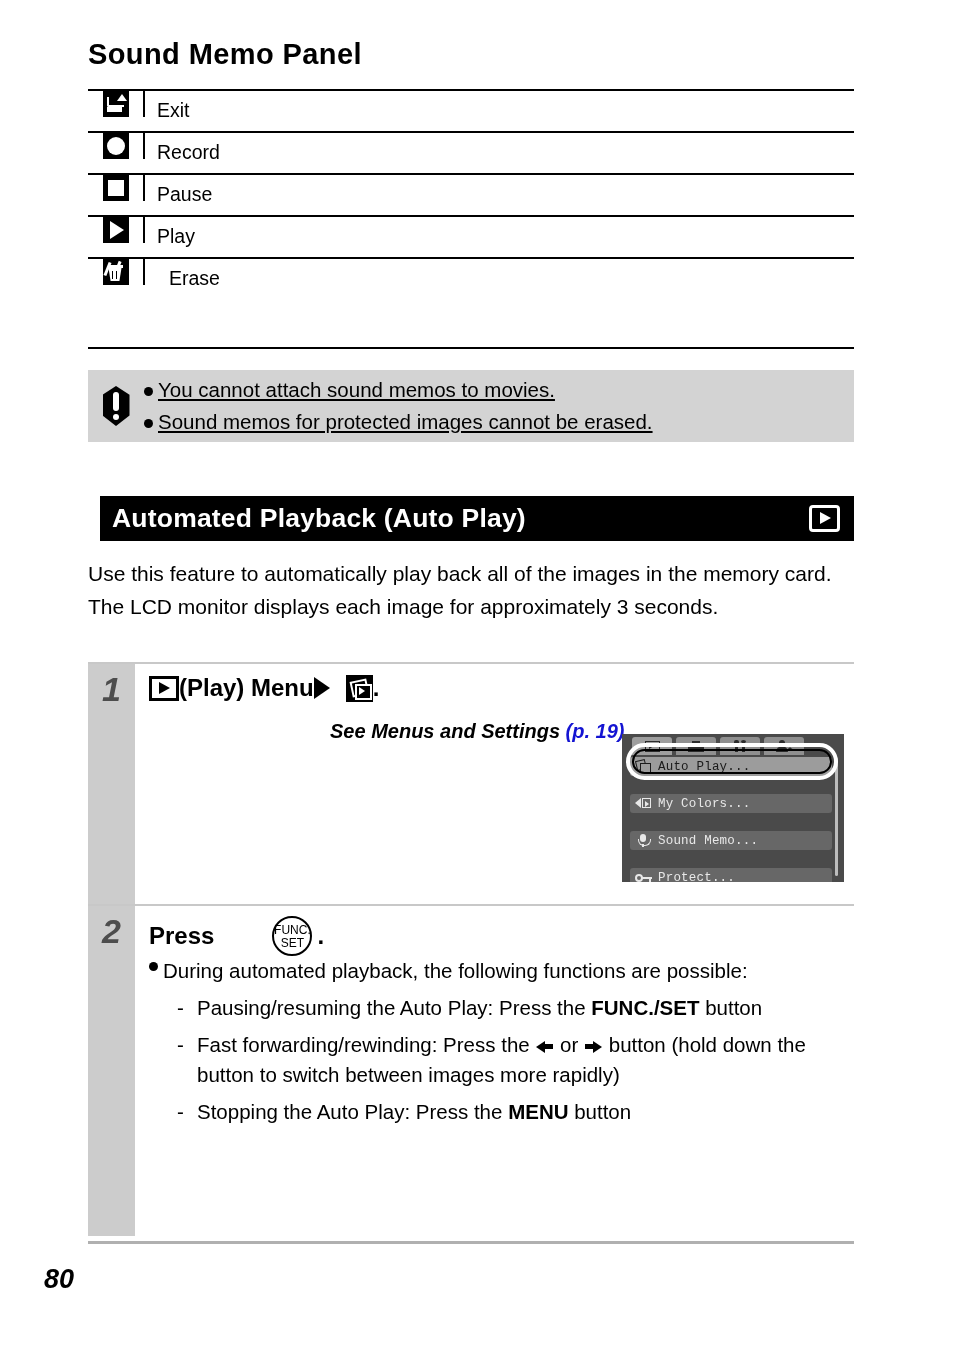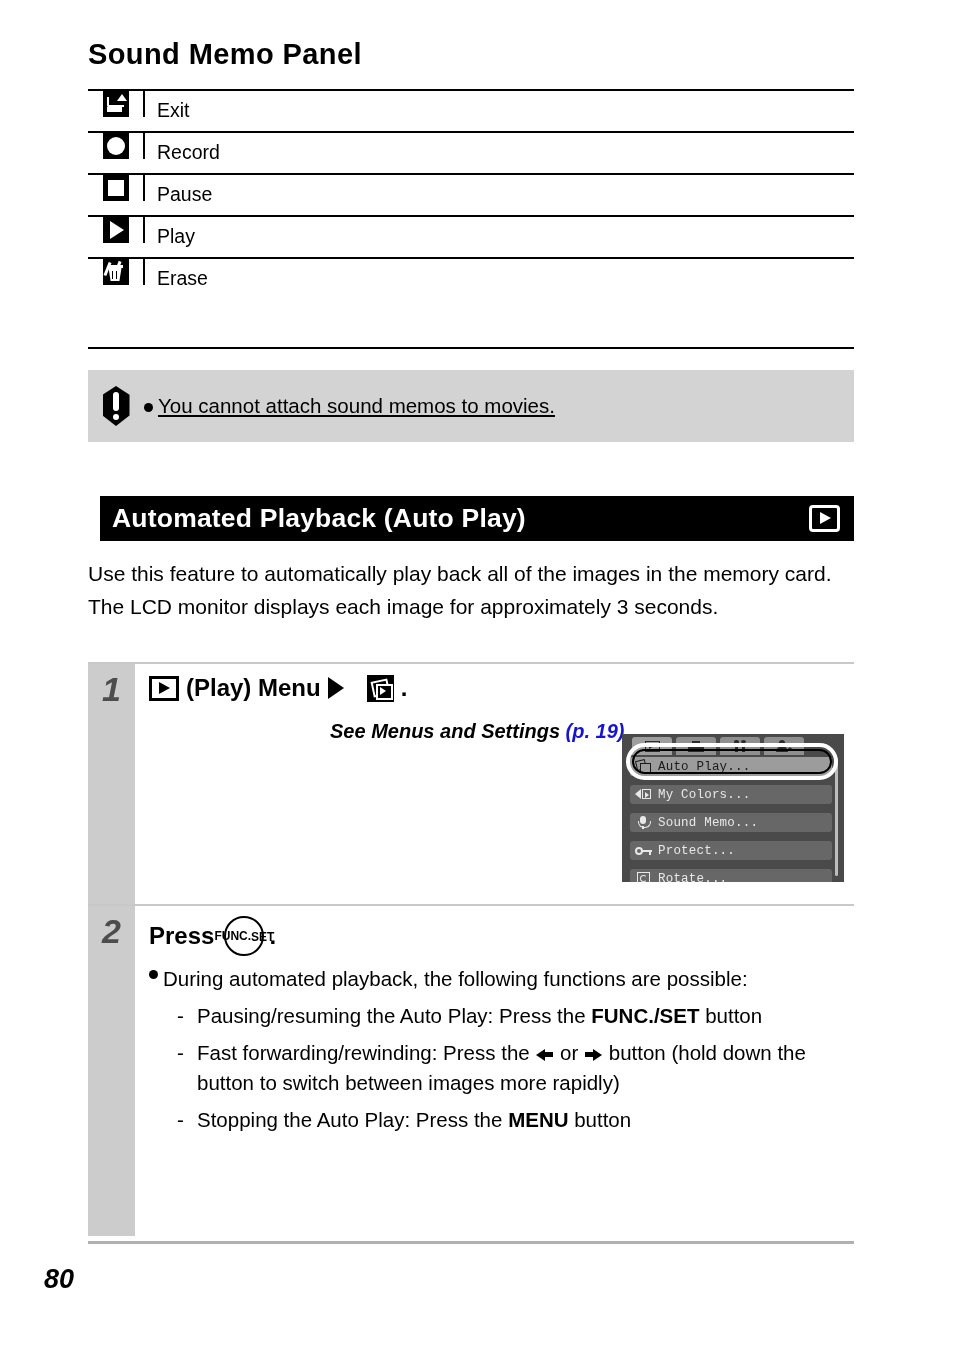--- a/index.html
+++ b/index.html
@@ -295,21 +295,20 @@
   .step-body {
     flex: 1;
     padding: 10px 0 14px 14px;
     position: relative;
   }
   .step-heading {
     font-size: 24px;
     font-weight: bold;
     display: flex;
     align-items: center;
-    gap: 7px;
   }
   .boxicon-play {
     width: 30px;
     height: 25px;
     border: 3px solid #000;
     position: relative;
     box-sizing: border-box;
     flex: 0 0 30px;
   }
   .boxicon-play::before {
@@ -474,21 +473,21 @@
     background: #2b2b2b;
     clip-path: polygon(50% 0,61% 38%,100% 38%,68% 62%,79% 100%,50% 76%,21% 100%,32% 62%,0 38%,39% 38%);
   }
 
   .lcd-list {
     padding: 2px 12px 0 8px;
     position: relative;
   }
   .lcd-item {
     height: 19px;
-    margin-bottom: 9px;
+    margin-bottom: 18px;
     background: #676767;
     border-radius: 3px;
     display: flex;
     align-items: center;
     padding-left: 5px;
     font-family: "Liberation Mono", monospace;
     font-size: 12.5px;
     color: #e8e8e8;
     letter-spacing: 0.2px;
   }
@@ -652,21 +651,20 @@
     right: 2px; bottom: 2px;
     border: 2px solid #000;
     border-radius: 16px;
   }
 
   
   .s2-bullet {
     display: flex;
     font-size: 20.5px;
     line-height: 1.5;
-    margin-top: 8px;
   }
   .s2-bullet .bullet-sm { top: 6px; }
   .s2-sub {
     margin-left: 28px;
     font-size: 20.5px;
     line-height: 1.5;
     margin-top: 6px;
     display: flex;
   }
   .s2-sub .dash {
@@ -704,31 +702,32 @@
   }
   .arrow-r::after {
     content: "";
     position: absolute;
     right: 9px; top: 5px;
     width: 9px; height: 5px;
     background: #000;
   }
   .funcset-btn {
     display: inline-flex;
-    flex-direction: row;
+    flex-direction: column;
     align-items: center;
     justify-content: center;
     width: 40px;
     height: 40px;
     border: 2.5px solid #000;
     border-radius: 50%;
     line-height: 1;
-    font-weight: bold;
+    font-weight: normal;
     box-sizing: border-box;
     vertical-align: middle;
+    margin-left: 48px;
   }
   .funcset-btn .l1 { font-size: 12px; }
   .funcset-btn .l2 { font-size: 12px; margin-top: 1px; }
 
   .steps-bottom-rule {
     position: absolute;
     left: 88px;
     top: 1241px;
     width: 766px;
     height: 3px;
@@ -783,21 +782,21 @@
 
   <div class="memo-row">
     <div class="memo-icon-cell">
       <span class="ic ic-play"></span>
     </div>
     <div class="memo-text-cell">
       <span>Play</span>
     </div>
   </div>
 
-  <div class="memo-row" style="min-height:88px;">
+  <div class="memo-row" style="min-height:88px;gap:12px;">
     <div class="memo-icon-cell">
       <span class="ic ic-erase">
         <span class="slash"></span>
           <span class="slash2"></span>
         <span class="lid"></span>
           <span class="can"></span>
         <span class="bar"></span>
           <span class="bar2"></span>
       </span>
     </div>
@@ -812,20 +811,24 @@
   <div class="note-icon">
     <span class="excl-mark">
       <span class="stem"></span>
         <span class="pt"></span>
     </span>
   </div>
   <div class="note-list">
     <div>
       <span class="bullet-sm"></span>
       <span>You cannot attach sound memos to movies.</span>
+    </div>
+    <div>
+      <span class="bullet-sm"></span>
+      <span>Sound memos for protected images cannot be erased.</span>
     </div>
   </div>
 </div>
 
 <div class="section-bar">
   <span class="title">Automated Playback (Auto Play)</span>
   <span class="play-badge"></span>
 </div>
 
 <div class="intro">Use this feature to automatically play back all of the images in the memory card. The LCD monitor displays each image for approximately 3 seconds.</div>

